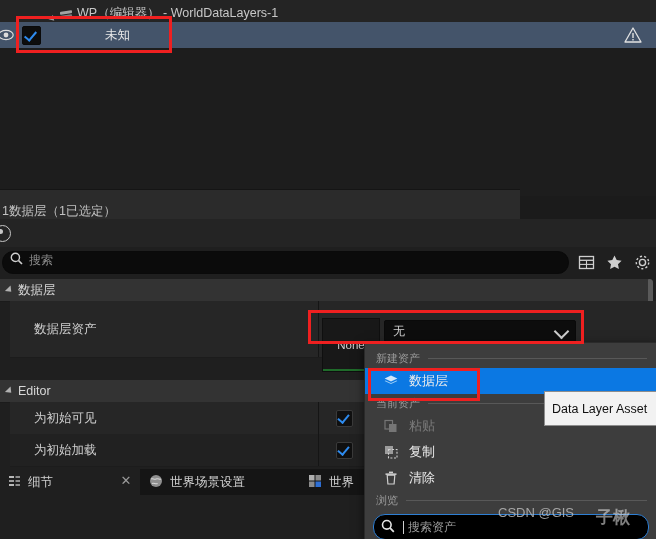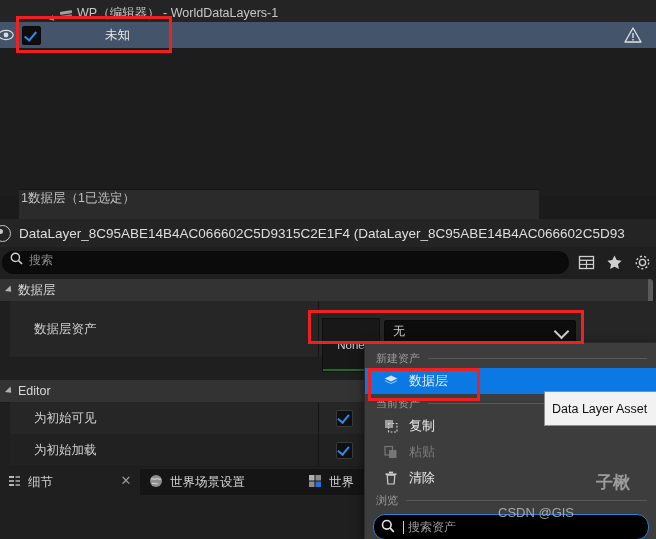--- a/index.html
+++ b/index.html
@@ -55,23 +55,22 @@
     border-right:2.5px solid #2e8bef;border-bottom:2.5px solid #2e8bef;
     transform:rotate(40deg);
   }
   .dl-row-label{margin-left:64px;color:#e8e8e8;font-size:12.5px;}
   .warn-icon{position:absolute;right:14px;top:4px;width:18px;height:18px;}
 
   .dl-empty{position:absolute;left:0;top:48px;width:656px;height:141px;background:#1d1d1d;}
 
   .dl-status{
     position:absolute;left:0;top:189px;width:520px;height:30px;
-    background:#2b2b2b;display:flex;align-items:flex-start;
+    background:#2b2b2b;display:flex;align-items:flex-end;
     border-top:1px solid #151515;
-    margin-left:19px;
   }
   .dl-status span{margin-left:2px;color:#c2c2c2;font-size:12.5px;}
 
   
   .details{position:absolute;left:0;top:219px;width:656px;height:250px;background:#1f1f1f;}
   .det-namebar{
     position:absolute;left:0;top:0;width:656px;height:28px;
     background:#242424;display:flex;align-items:center;overflow:hidden;
     border-bottom:1px solid #151515;
   }
@@ -196,21 +195,21 @@
 
   
   .redbox{position:absolute;border:3px solid #ef2020;z-index:30;pointer-events:none;}
 
   
   .wm{
     position:absolute;left:498px;top:505px;color:#b9b9b9;font-size:13px;z-index:25;
     opacity:.85;white-space:nowrap;
   }
   .wm2{
-    position:absolute;left:596px;top:471px;z-index:25;opacity:.55;
+    position:absolute;left:596px;top:506px;z-index:25;opacity:.55;
     color:#e8e8e8;font-size:17px;font-weight:bold;white-space:nowrap;
   }
 </style>
 </head>
 <body>
 
 <div class="root">
 
   <div class="dl-panel">
 
@@ -244,21 +243,20 @@
 
     <div class="dl-status">
       <span>1数据层（1已选定）</span>
     </div>
   </div>
 
   <div class="details">
 
     <div class="det-namebar">
       <span class="circ-icon"></span>
-      <span class="det-name">DataLayer_8C95ABE14B4AC066602C5D9315C2E1F4 (DataLayer_8C95ABE14B4AC066602C5D93</span>
     </div>
 
     <div class="det-searchbar">
       <div class="search-box">
         <span class="mag">
           <svg width="13" height="13" viewBox="0 0 13 13">
             <circle cx="5.4" cy="5.4" r="4.1" fill="none" stroke="#cfcfcf" stroke-width="1.4"></circle>
             <line x1="8.6" y1="8.6" x2="12" y2="12" stroke="#cfcfcf" stroke-width="1.6"></line>
           </svg>
         </span>
@@ -392,38 +390,38 @@
         </svg>
       </span>
       <span>数据层</span>
     </div>
 
     <div class="ctx-sec">
       <span class="t">当前资产</span>
       <span class="line"></span>
     </div>
 
+    <div class="ctx-item dis">
+      <span class="mi">
+        <svg width="16" height="16" viewBox="0 0 16 16">
+          <rect x="2" y="2.5" width="7.5" height="8.5" fill="none" stroke="#767676" stroke-width="1.2"></rect>
+          <rect x="6" y="6" width="7.5" height="8" fill="#767676"></rect>
+        </svg>
+      </span>
+      <span>粘贴</span>
+    </div>
+
     <div class="ctx-item">
       <span class="mi">
         <svg width="16" height="16" viewBox="0 0 16 16">
           <rect x="2" y="2" width="8" height="8" fill="#9c9c9c"></rect>
           <rect x="5.5" y="5.5" width="8.5" height="8.5" fill="none" stroke="#cfcfcf" stroke-width="1.1" stroke-dasharray="2 1.6"></rect>
         </svg>
       </span>
       <span>复制</span>
-    </div>
-
-    <div class="ctx-item dis">
-      <span class="mi">
-        <svg width="16" height="16" viewBox="0 0 16 16">
-          <rect x="2" y="2.5" width="7.5" height="8.5" fill="none" stroke="#767676" stroke-width="1.2"></rect>
-          <rect x="6" y="6" width="7.5" height="8" fill="#767676"></rect>
-        </svg>
-      </span>
-      <span>粘贴</span>
     </div>
 
     <div class="ctx-item">
       <span class="mi">
         <svg width="16" height="16" viewBox="0 0 16 16">
           <rect x="2.5" y="3.4" width="11" height="1.5" fill="#cfcfcf"></rect>
           <path d="M4.2 5.2 L4.9 14 L11.1 14 L11.8 5.2 Z" fill="none" stroke="#cfcfcf" stroke-width="1.2"></path>
           <rect x="6" y="1.6" width="4" height="1.6" fill="#cfcfcf"></rect>
         </svg>
       </span>

